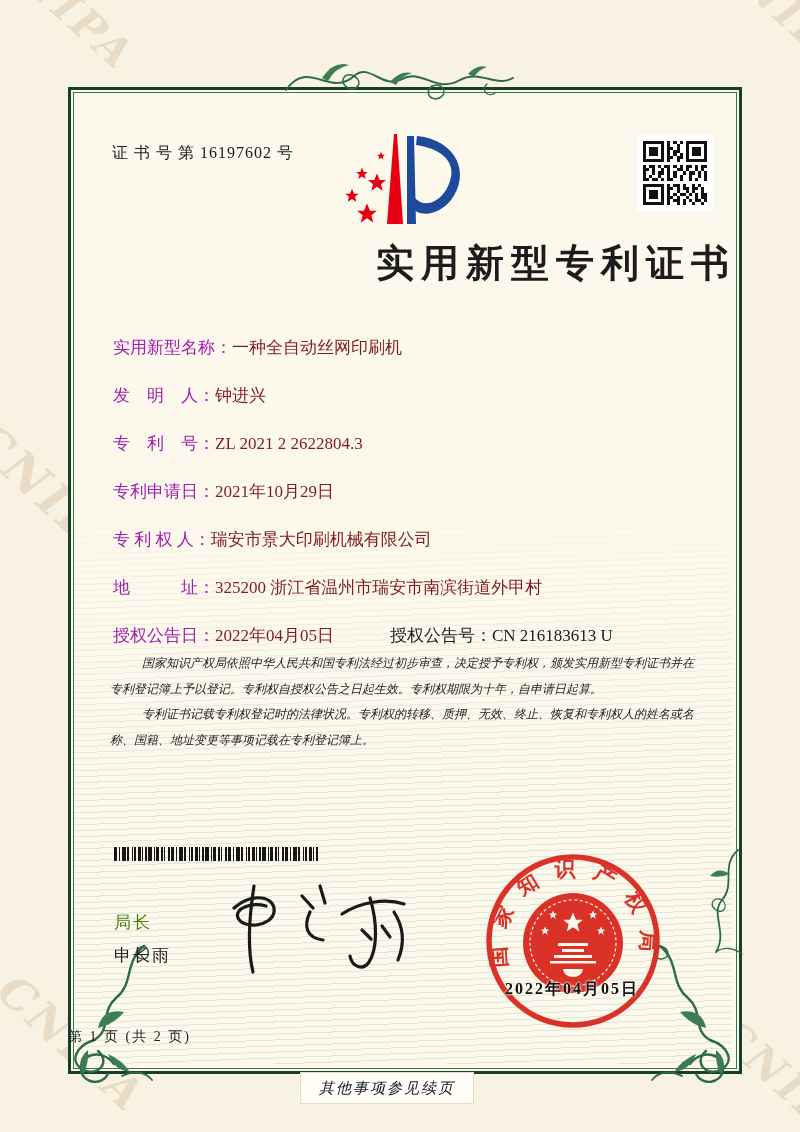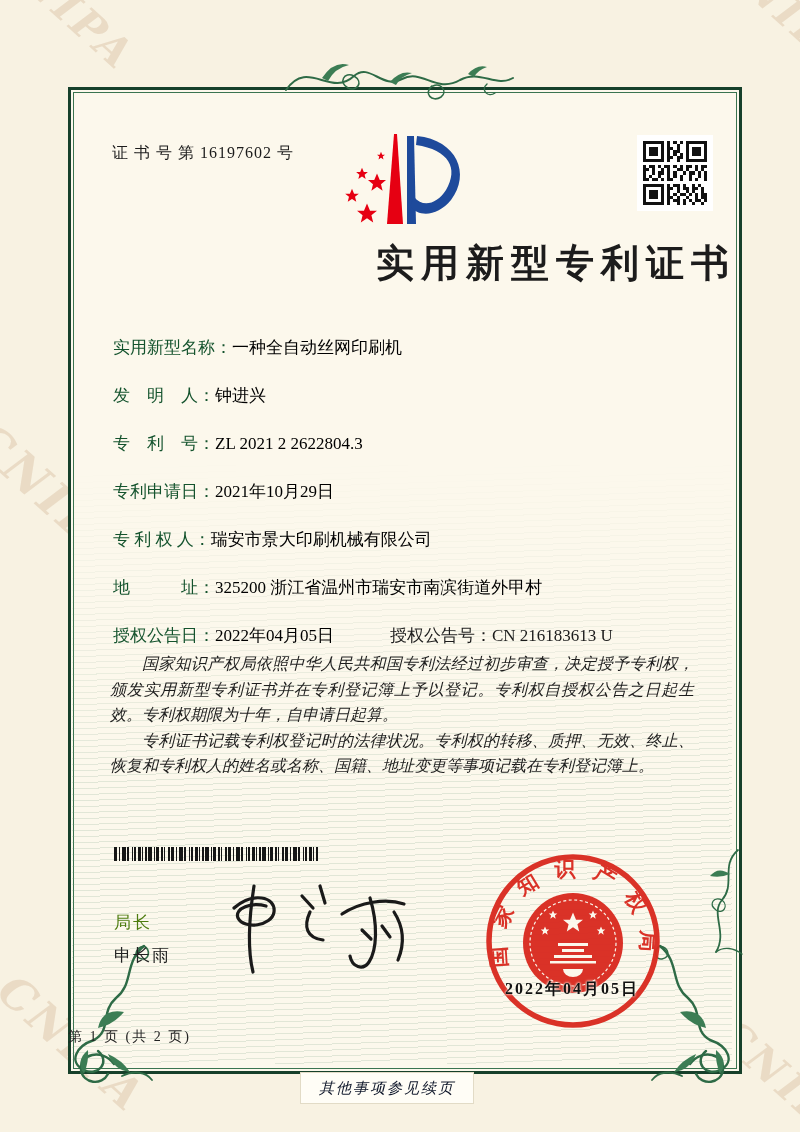--- a/index.html
+++ b/index.html
@@ -18,24 +18,24 @@
          background:repeating-linear-gradient(178deg,rgba(120,160,132,.20) 0 1px,rgba(0,0,0,0) 1px 6px);
          -webkit-mask-image:linear-gradient(to bottom,rgba(0,0,0,0) 0 38%,#000 72%,#000 100%);
          mask-image:linear-gradient(to bottom,rgba(0,0,0,0) 0 38%,#000 72%,#000 100%);}
   .cert-no{position:absolute;left:112px;top:143px;font-size:16px;letter-spacing:1px;}
   .qr-box{position:absolute;left:637px;top:135px;width:76px;height:76px;background:#fff;
           display:flex;align-items:center;justify-content:center;}
   .logo{position:absolute;left:325px;top:122px;}
   .title{position:absolute;left:68px;top:238px;width:668px;text-align:right;font-size:38px;
          font-weight:bold;letter-spacing:7px;}
   .field{position:absolute;left:113px;font-size:17px;white-space:nowrap;}
-  .field .flabel{color:#14532d;}
-  .field .fvalue{color:#000000;}
+  .field .flabel{color:#a21caf;}
+  .field .fvalue{color:#7f1d1d;}
   .field2{position:absolute;left:390px;font-size:17px;white-space:nowrap;}
-  .body-text{position:absolute;left:110px;top:651px;width:584px;font-size:16px;line-height:25.5px;
+  .body-text{position:absolute;left:110px;top:651px;width:584px;font-size:12px;line-height:25.5px;
          font-style:italic;color:#1d1d1d;text-align:justify;}
   .body-text p{margin:0;text-indent:32px;}
   .barcode{position:absolute;left:114px;top:847px;}
   .director-title{position:absolute;left:114px;top:911px;font-family:"Liberation Sans",sans-serif;
          font-size:17px;letter-spacing:2px;color:#4d7c0f;}
   .director-name{position:absolute;left:114px;top:944px;font-family:"Liberation Sans",sans-serif;
          font-size:17px;letter-spacing:2px;color:#222;text-align:center;}
   .signature{position:absolute;left:222px;top:876px;}
   .seal{position:absolute;left:485px;top:853px;opacity:.96;}
   .seal-date{position:absolute;left:492px;top:979px;width:160px;text-align:center;font-size:16px;

